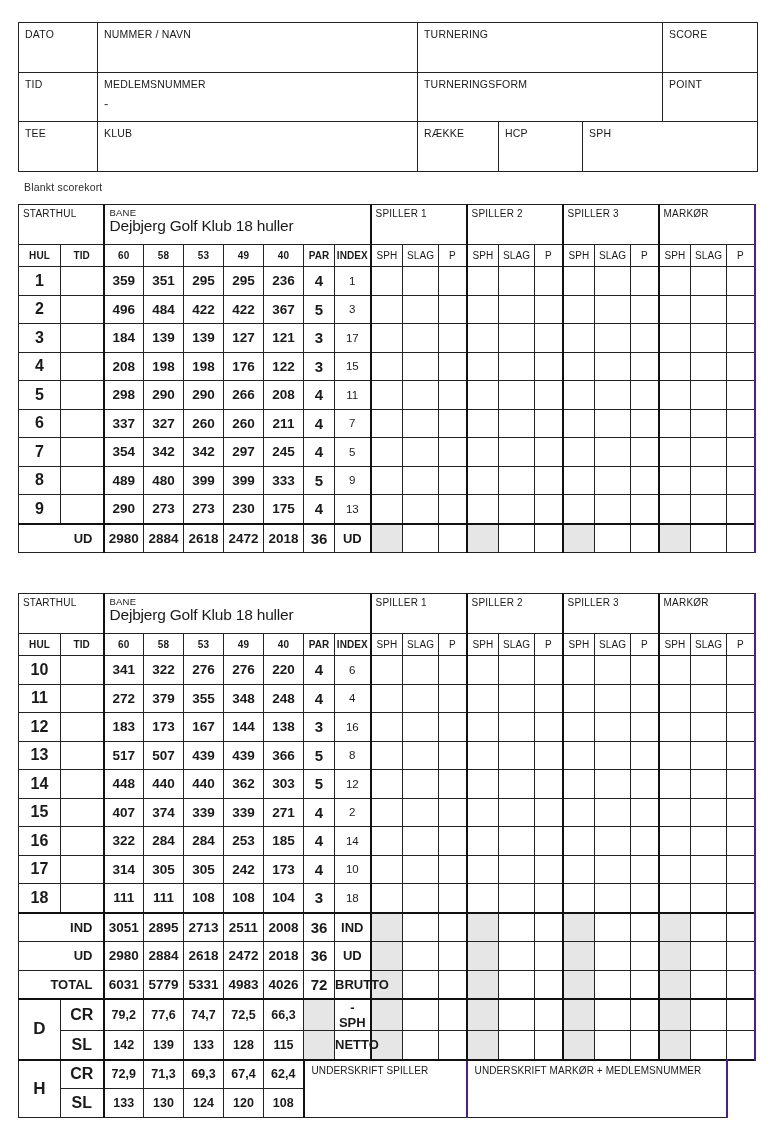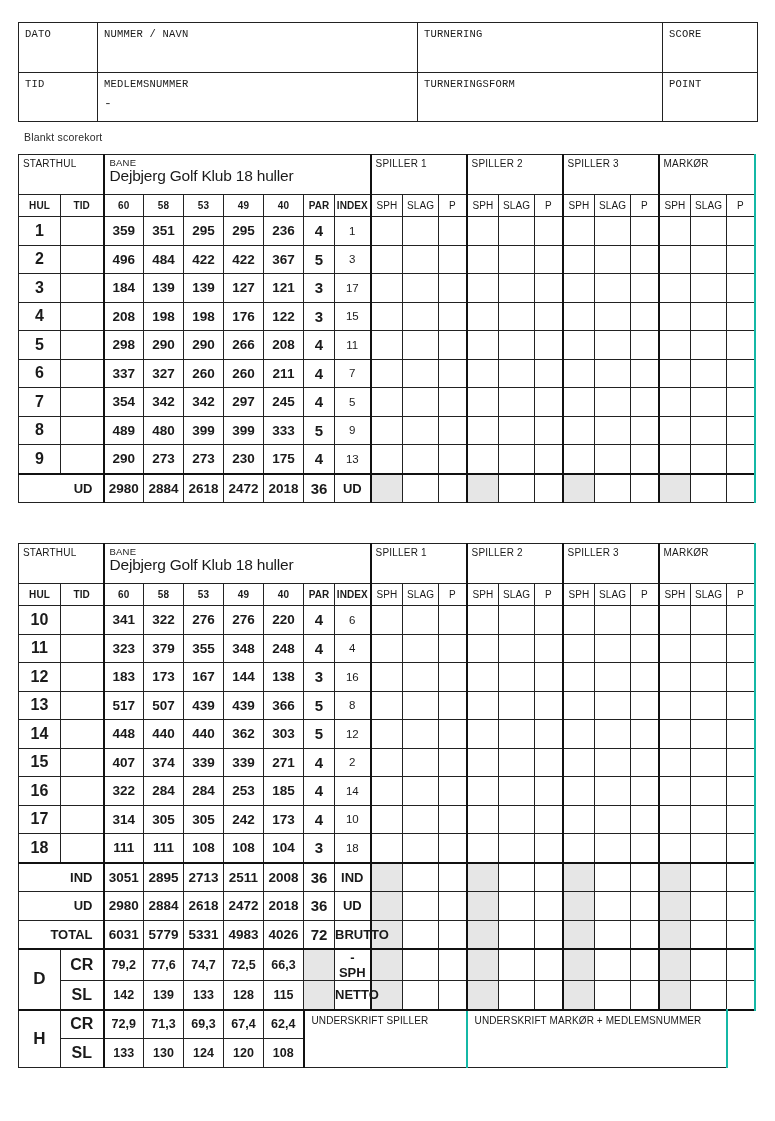--- a/index.html
+++ b/index.html
@@ -42,21 +42,20 @@
 
   
   .formtbl { margin-top: 22px; }
   .formtbl td {
     height: 44px;
     text-align: left;
     vertical-align: top;
     font-size: 10.5px;
     letter-spacing: .2px;
     padding: 5px 0 0 6px;
-    font-family: Liberation Mono, monospace;
   }
   .formtbl td.thin { height: 43px; }
   .dash {
     display: block;
     font-size: 13px;
     line-height: 9px;
     padding-top: 9px;
     color: #333;
   }
 
@@ -144,21 +143,21 @@
   .sumpar {
     font-size: 15px;
     font-weight: bold;
     text-align: center;
   }
   .shaded { background: #e6e6e6; }
 
   .thickbot { border-bottom: 2px solid #111; }
   .thicktop { border-top: 2px solid #111; }
   .thickleft { border-left: 2px solid #111; }
-  .thickright { border-right: 2px solid #14b8a6; }
+  .thickright { border-right: 2px solid #4c1d95; }
 
   .hrow td { height: 27.5px; }
 
   
   .dh {
     font-size: 17px;
     font-weight: bold;
   }
   .crsl {
     font-size: 16px;
@@ -199,20 +198,27 @@
         <td>SCORE</td>
       </tr>
       <tr>
         <td class="thin">TID</td>
         <td class="thin">
           <span>MEDLEMSNUMMER</span>
           <span class="dash">-</span>
         </td>
         <td class="thin" colspan="3">TURNERINGSFORM</td>
         <td class="thin">POINT</td>
+      </tr>
+      <tr>
+        <td>TEE</td>
+        <td>KLUB</td>
+        <td>RÆKKE</td>
+        <td>HCP</td>
+        <td colspan="2">SPH</td>
       </tr>
     </tbody>
   </table>
 
   <div class="caption">Blankt scorekort</div>
 
   <table class="scoretbl">
     <colgroup>
       <col style="width:42px">
         <col style="width:43px">
@@ -599,21 +605,21 @@
           <td class="row thickleft"></td>
           <td class="row"></td>
           <td class="row"></td>
           <td class="row thickleft"></td>
           <td class="row"></td>
           <td class="row thickright"></td>
         </tr>
         <tr class="hrow">
           <td class="row holeno">11</td>
           <td class="row"></td>
-          <td class="row yard thickleft">323</td>
+          <td class="row yard thickleft">272</td>
           <td class="row yard">379</td>
           <td class="row yard">355</td>
           <td class="row yard">348</td>
           <td class="row yard">248</td>
           <td class="row par">4</td>
           <td class="row index">4</td>
           <td class="row thickleft"></td>
           <td class="row"></td>
           <td class="row"></td>
           <td class="row thickleft"></td>

